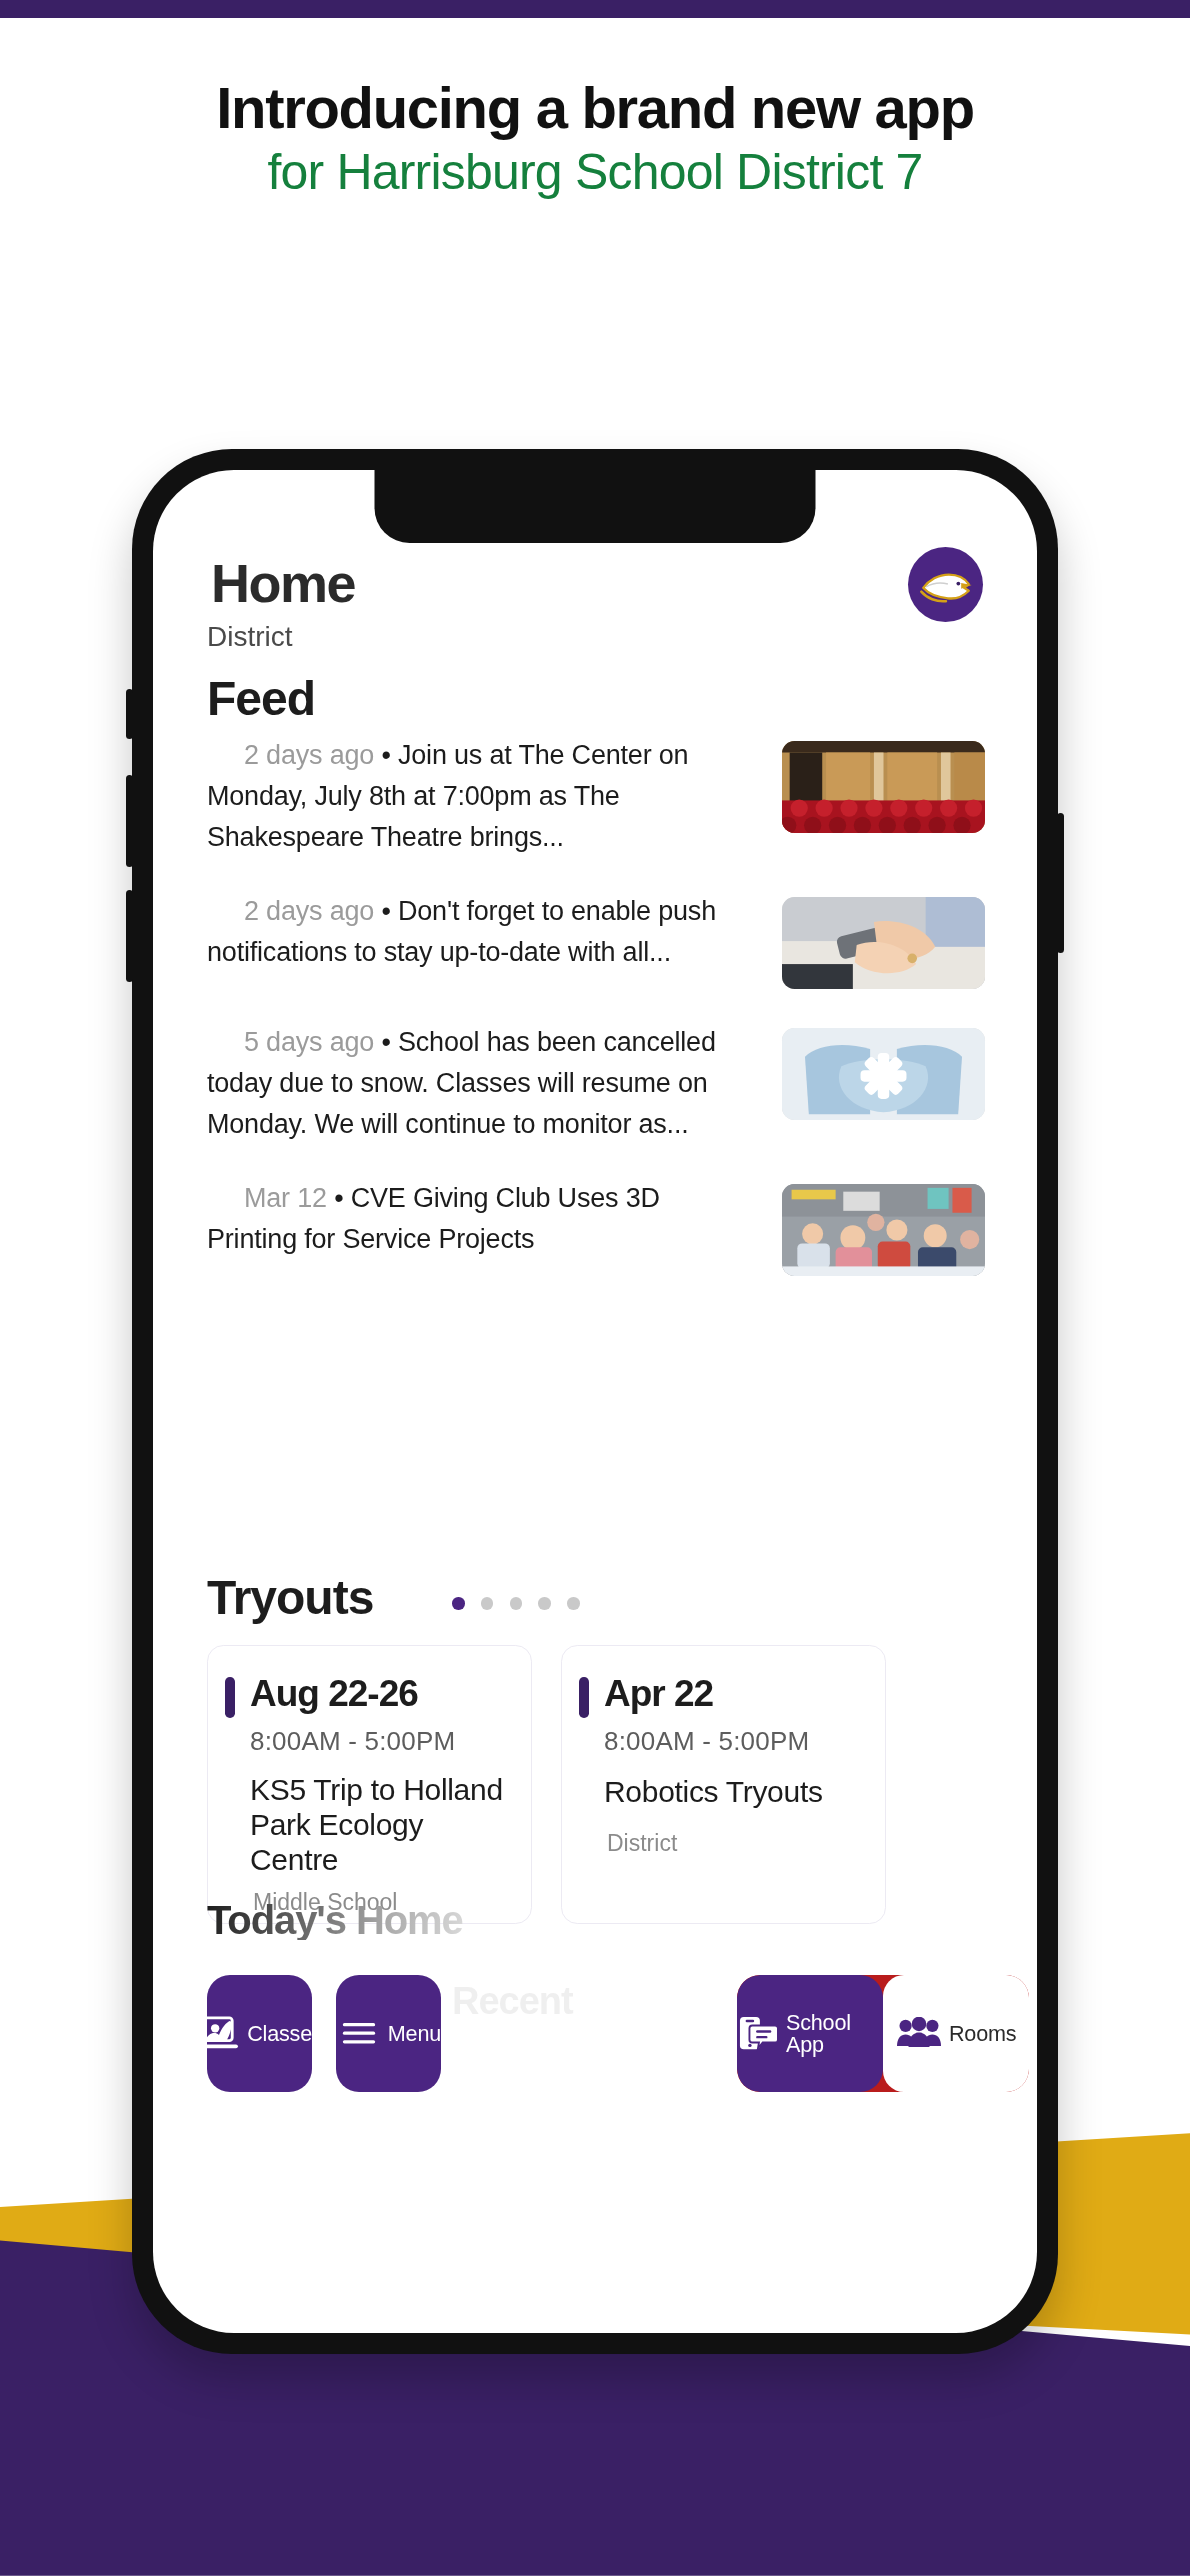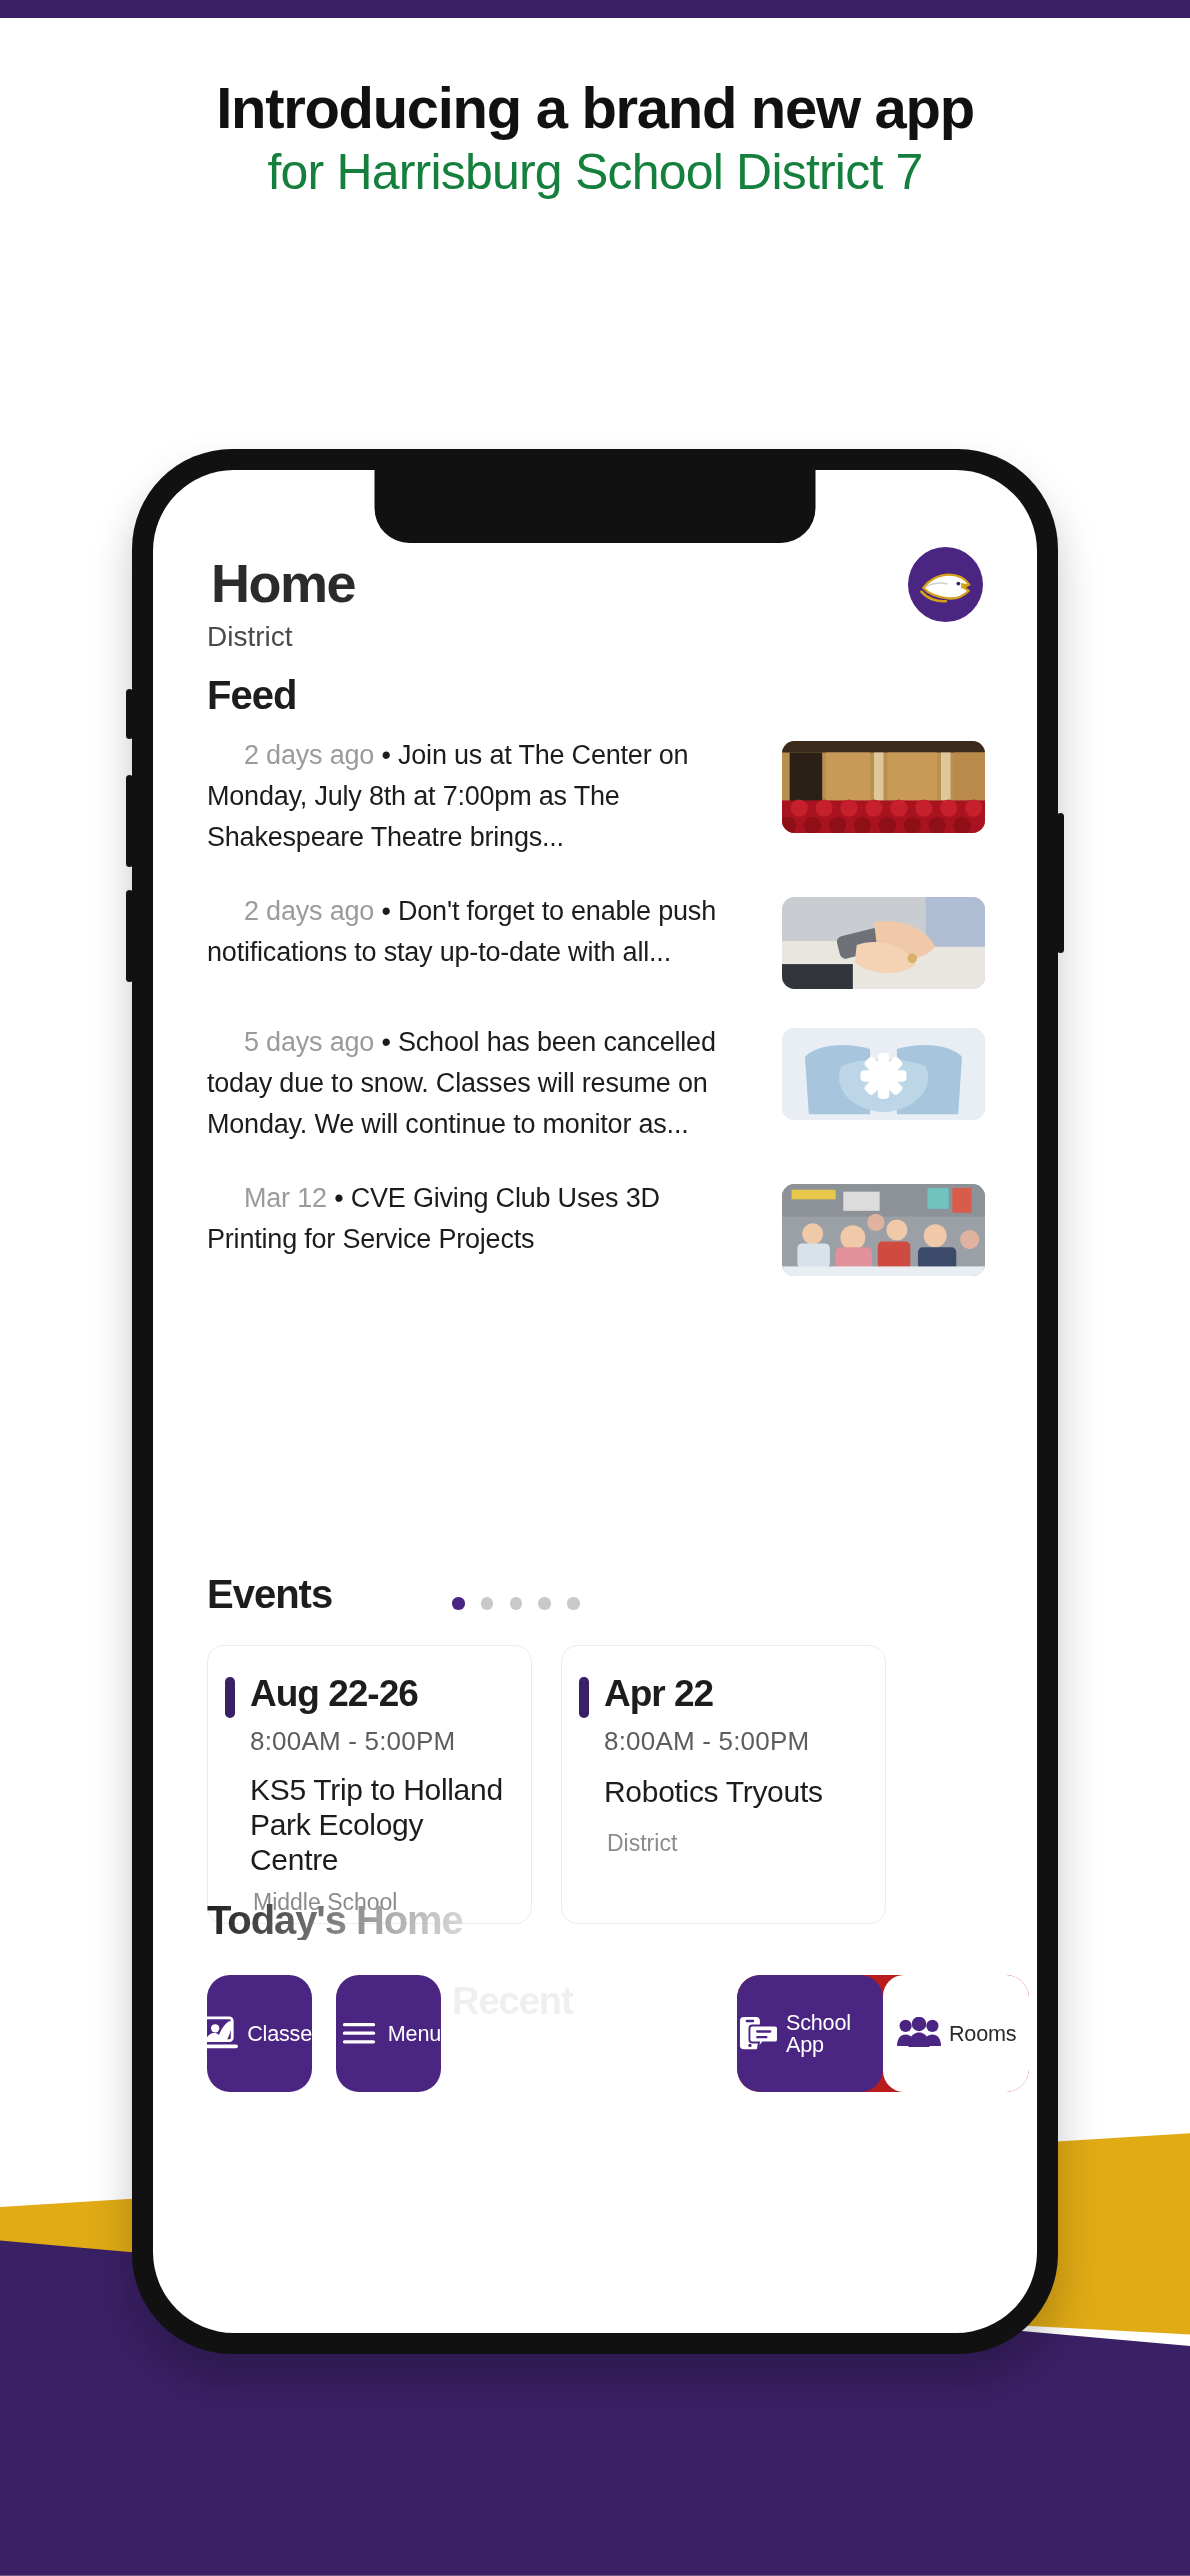--- a/index.html
+++ b/index.html
@@ -59,21 +59,21 @@
   .app-head{position:absolute;left:54px;top:82px;right:54px;}
   .app-title{font-size:54px;font-weight:800;color:#2b2b2b;letter-spacing:-1.5px;line-height:1;margin:4px;}
   .app-sub{font-size:28px;font-weight:400;color:#4a4a4a;margin:12.5px 0 0 0;line-height:1;}
 
   .avatar{
     position:absolute;right:54px;top:77px;width:75px;height:75px;border-radius:50%;
     background:#4b2582;display:flex;align-items:center;justify-content:center;overflow:hidden;
   }
 
   .section-title{
-    position:absolute;left:54px;font-size:40px;font-weight:800;color:#1d1d1d;
+    position:absolute;left:54px;font-size:48px;font-weight:800;color:#1d1d1d;
     letter-spacing:-1px;line-height:1;margin:0;
   }
   #feed-title{top:205px;}
 
   
   .feed{position:absolute;left:54px;top:265px;width:778px;}
   .feed-item{display:flex;align-items:flex-start;justify-content:space-between;margin-bottom:33px;}
   .feed-text{width:537px;font-size:27px;line-height:41px;color:#1c1c1c;letter-spacing:-0.2px;}
   .feed-time{color:#9b9b9b;margin-left:37px;}
   .feed-dot{color:#1c1c1c;}
@@ -272,21 +272,21 @@
                 <rect x="56" y="66" width="38" height="26" rx="5" fill="#e2909a"></rect>
                 <rect x="100" y="60" width="34" height="30" rx="5" fill="#cf4b3f"></rect>
                 <rect x="142" y="66" width="40" height="26" rx="5" fill="#3b4a6b"></rect>
                 <rect x="0" y="86" width="212" height="10" fill="#e9eef3"></rect>
               </svg>
             </div>
           </div>
 
         </div>
 
-        <h2 class="section-title" id="events-title">Events</h2>
+        <h2 class="section-title" id="events-title">Tryouts</h2>
         <div class="dots">
           <span class="dot active"></span>
           <span class="dot"></span>
           <span class="dot"></span>
           <span class="dot"></span>
           <span class="dot"></span>
         </div>
 
         <div class="events">
           <div class="event-card">

